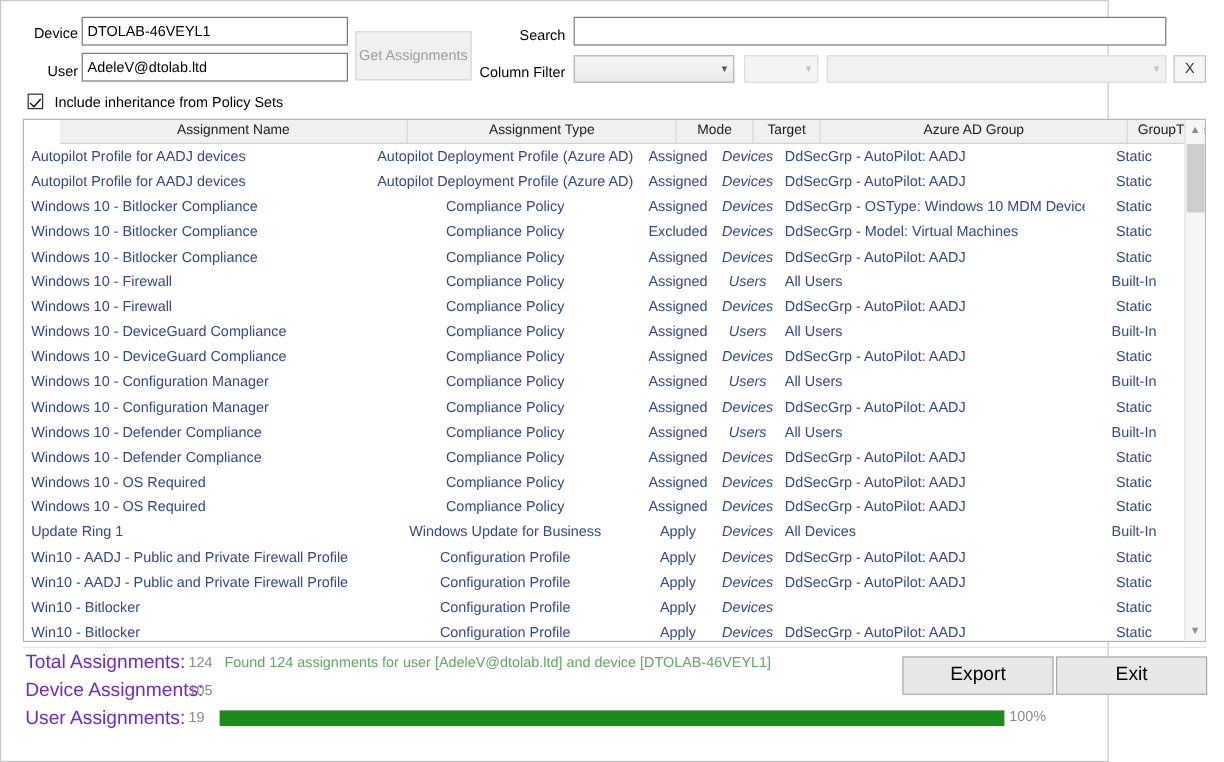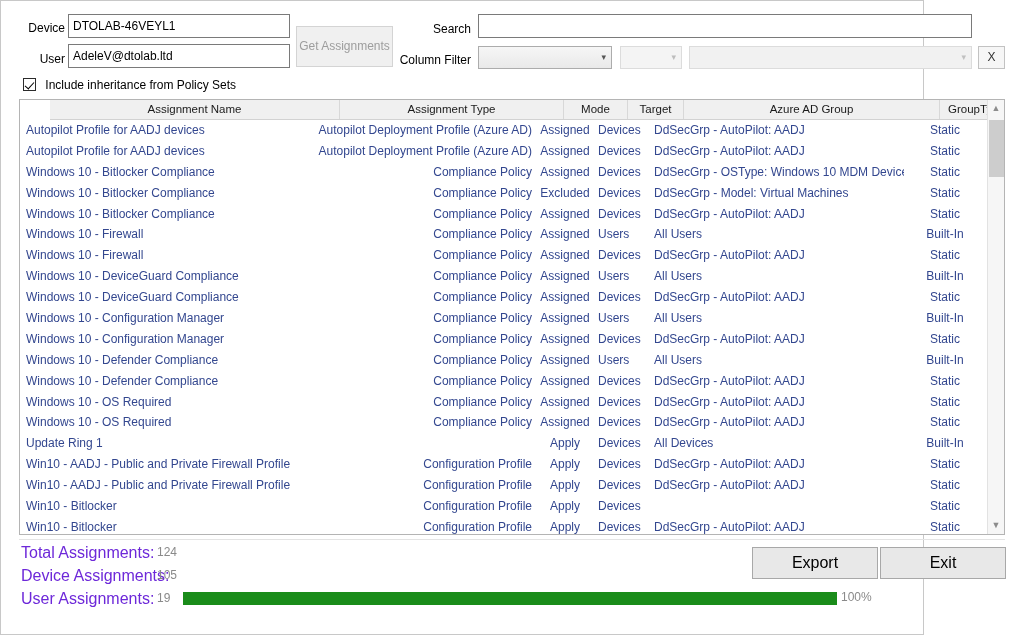--- a/index.html
+++ b/index.html
@@ -216,23 +216,23 @@
     top: 0;
     height: 20.9px;
     line-height: 20.9px;
     font-size: 12px;
     color: #33478f;
     white-space: nowrap;
     overflow: hidden;
     box-sizing: border-box;
   }
   .c-name  { left: 6px;   width: 278px; text-align: left;  }
-  .c-type  { left: 290px; width: 222px; text-align: right;  }
+  .c-type  { left: 290px; width: 222px; text-align: center;  }
   .c-mode  { left: 514px; width: 62px;  text-align: center;}
-  .c-targ  { left: 578px; width: 50px;  text-align: left;}
+  .c-targ  { left: 578px; width: 50px;  text-align: center; font-style: italic;}
   .c-grp   { left: 634px; width: 250px; text-align: left;  }
   .c-gtype { left: 890px; width: 70px;  text-align: center;  }
 
   
   #grid-scrollbar {
     position: absolute;
     right: 0; top: 0;
     width: 17px;
     height: 434px;
     background: #f6f6f6;
@@ -497,20 +497,21 @@
         <div class="grow">
           <div class="cell c-name">Windows 10 - OS Required</div>
           <div class="cell c-type">Compliance Policy</div>
           <div class="cell c-mode">Assigned</div>
           <div class="cell c-targ">Devices</div>
           <div class="cell c-grp">DdSecGrp - AutoPilot: AADJ</div>
           <div class="cell c-gtype">Static</div>
         </div>
         <div class="grow">
           <div class="cell c-name">Update Ring 1</div>
+          <div class="cell c-type">Windows Update for Business</div>
           <div class="cell c-mode">Apply</div>
           <div class="cell c-targ">Devices</div>
           <div class="cell c-grp">All Devices</div>
           <div class="cell c-gtype">Built-In</div>
         </div>
         <div class="grow">
           <div class="cell c-name">Win10 - AADJ - Public and Private Firewall Profile</div>
           <div class="cell c-type">Configuration Profile</div>
           <div class="cell c-mode">Apply</div>
           <div class="cell c-targ">Devices</div>
@@ -554,20 +555,21 @@
 
     <div class="stat-label" id="total-assignments-label">Total Assignments:</div>
     <div class="stat-value" id="total-assignments-value">124</div>
 
     <div class="stat-label" id="device-assignments-label">Device Assignments:</div>
     <div class="stat-value" id="device-assignments-value">105</div>
 
     <div class="stat-label" id="user-assignments-label">User Assignments:</div>
     <div class="stat-value" id="user-assignments-value">19</div>
 
+    <div id="status-message">Found 124 assignments for user [AdeleV@dtolab.ltd] and device [DTOLAB-46VEYL1]</div>
 
     <div class="footer-button" id="export-button">Export</div>
     <div class="footer-button" id="exit-button">Exit</div>
 
     <div id="progress-track">
       <div id="progress-fill" style="width: 100%;"></div>
     </div>
     <div id="progress-percent">100%</div>
   </div>
 

